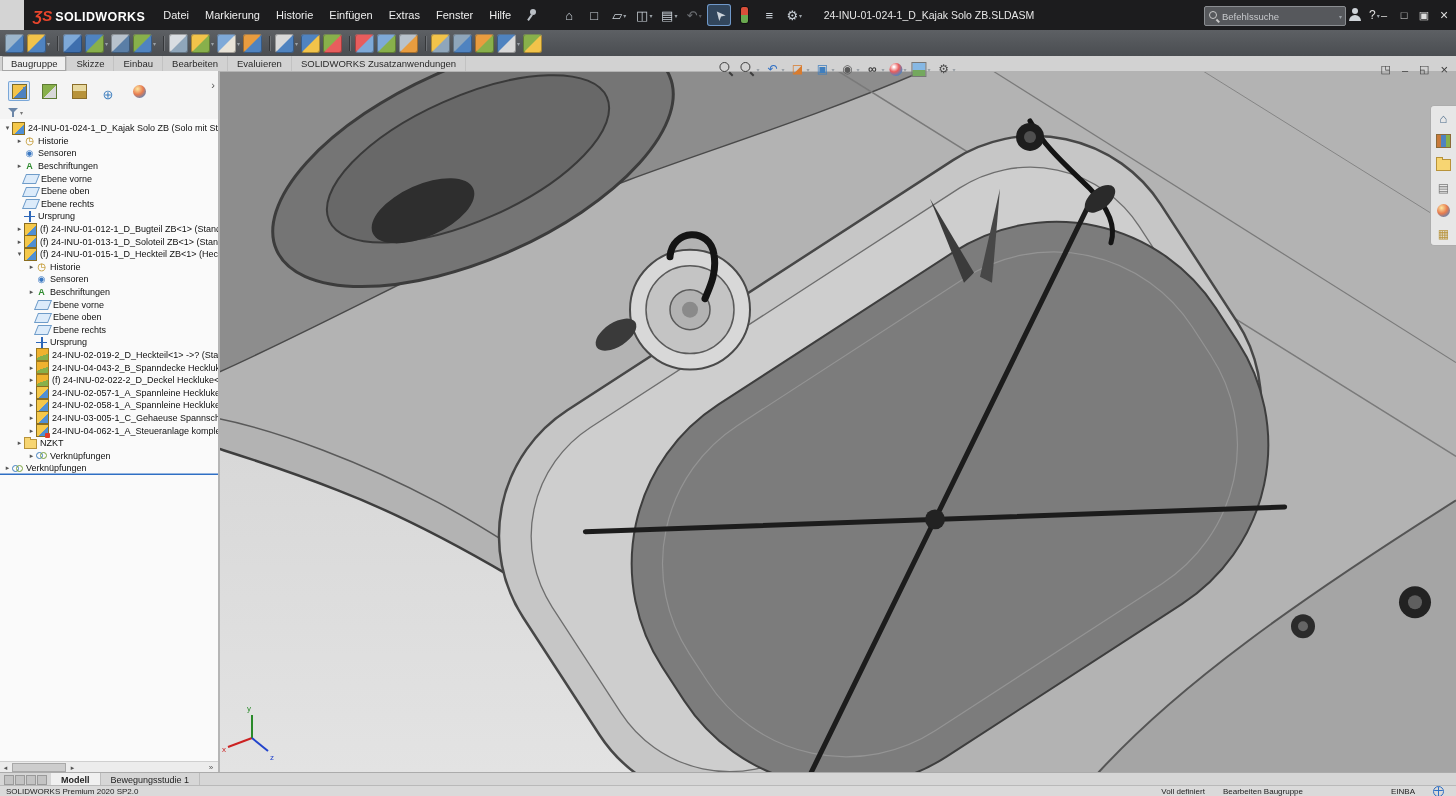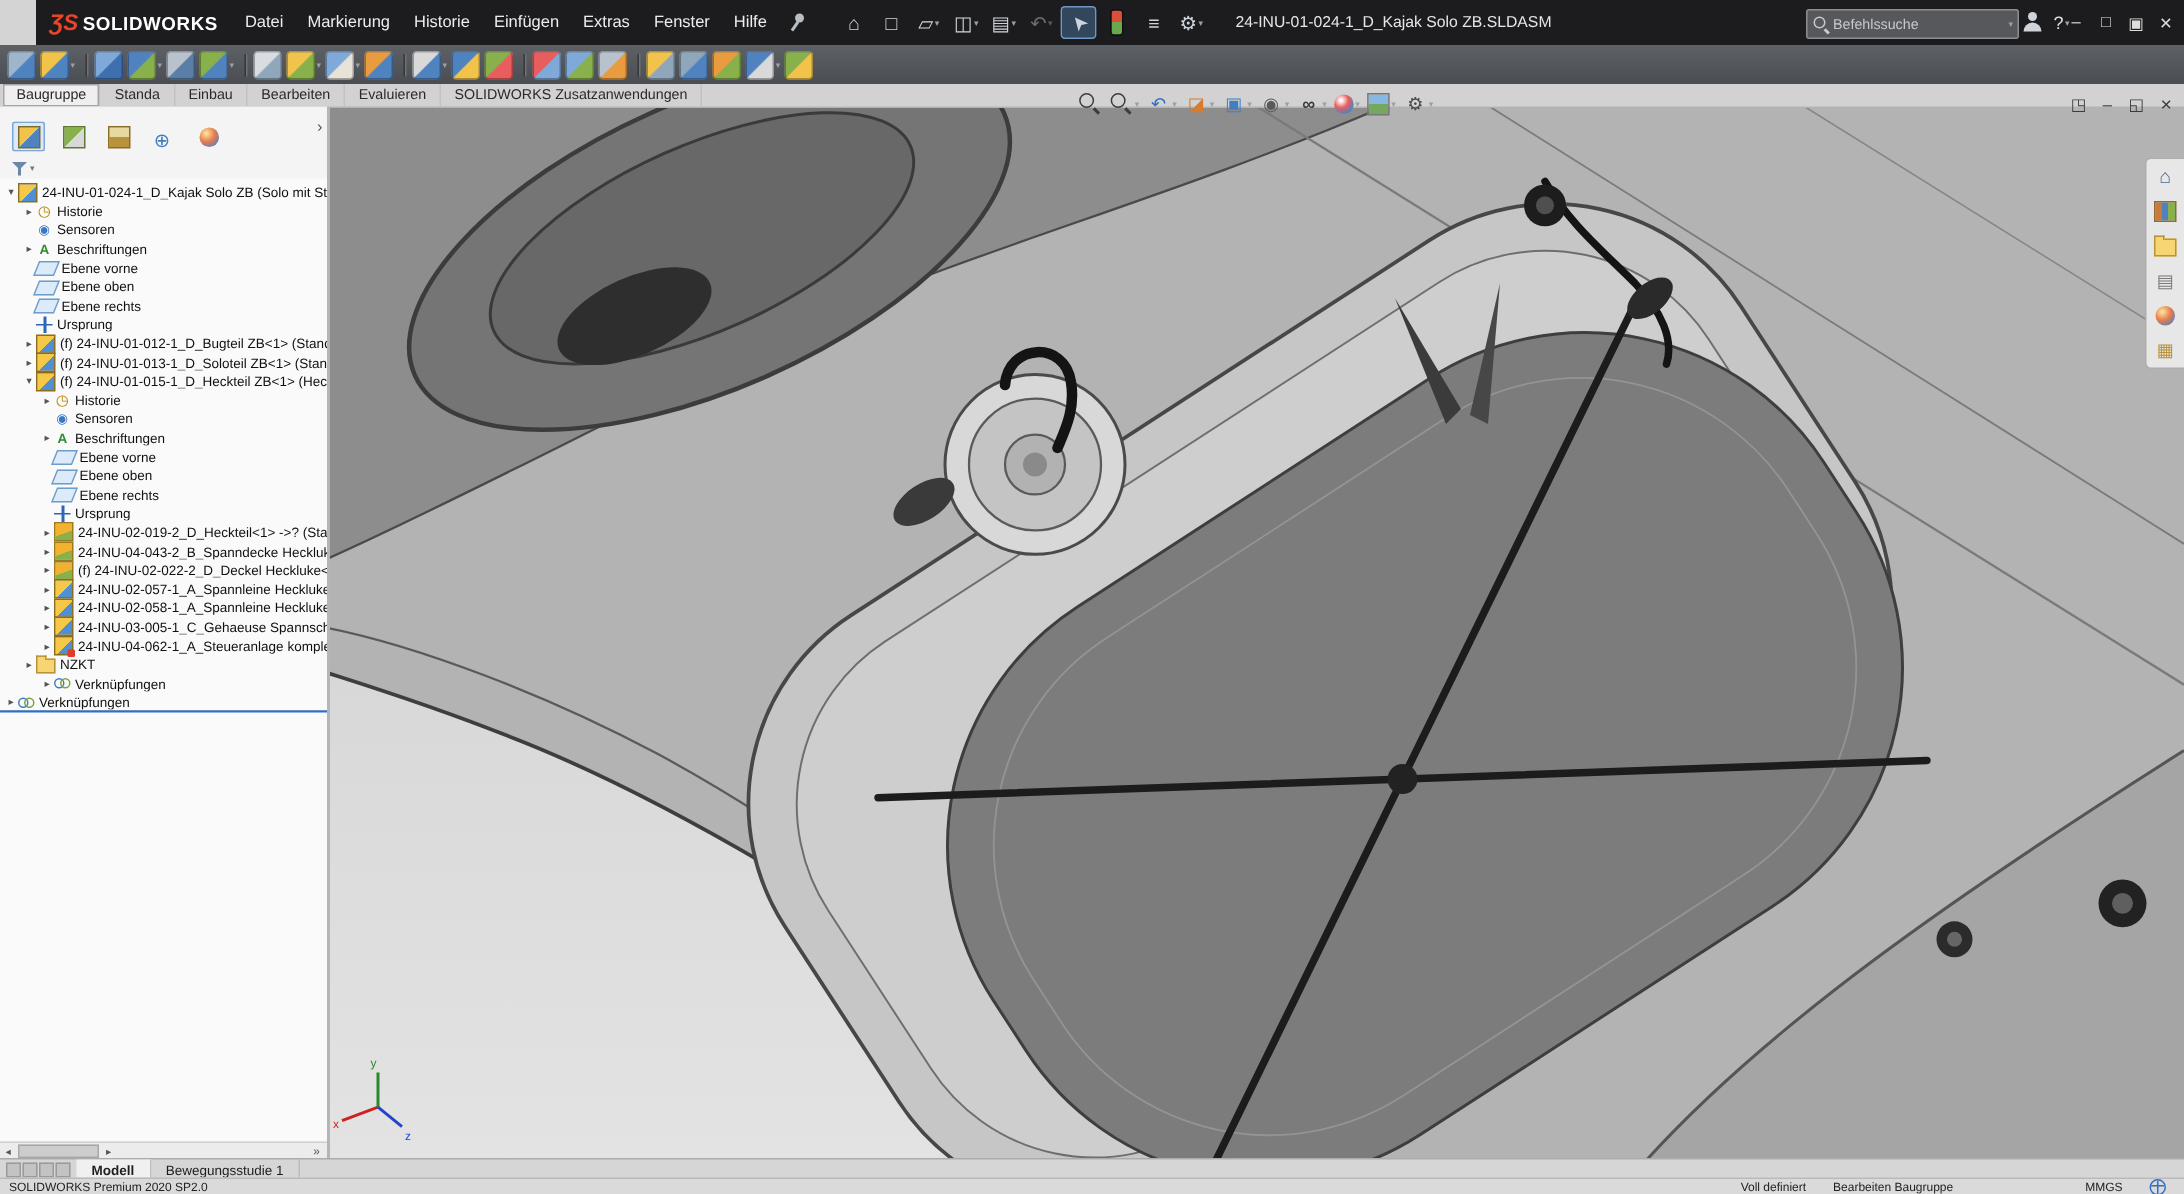--- a/index.html
+++ b/index.html
@@ -348,21 +348,21 @@
 
   </div>
   </div>
 
 <div id="cmtabs" data-name="commandmanager-tabs">
 
 <div class="cm-tab active" data-name="command-tab">
       <span>Baugruppe</span>
     </div>
     <div class="cm-tab" data-name="command-tab">
-      <span>Standa</span>
+      <span>Skizze</span>
     </div>
     <div class="cm-tab" data-name="command-tab">
       <span>Einbau</span>
     </div>
     <div class="cm-tab" data-name="command-tab">
       <span>Bearbeiten</span>
     </div>
     <div class="cm-tab" data-name="command-tab">
       <span>Evaluieren</span>
     </div>
@@ -718,16 +718,16 @@
         <span>Bewegungsstudie 1</span>
       </div>
     </div>
 </div>
 
 <div id="statusbar" data-name="status-bar">
   <span data-name="product-version-label">SOLIDWORKS Premium 2020 SP2.0</span>
   <div class="sb-right">
     <span data-name="definition-status-label">Voll definiert</span>
     <span data-name="edit-mode-label">Bearbeiten Baugruppe</span>
-    <span class="sb-units" data-name="units-selector">MMGS</span>
+    <span class="sb-units" data-name="units-selector">EINBA</span>
     <span class="globe" data-name="globe-icon"></span>
   </div>
 </div>
 
 </body></html>

